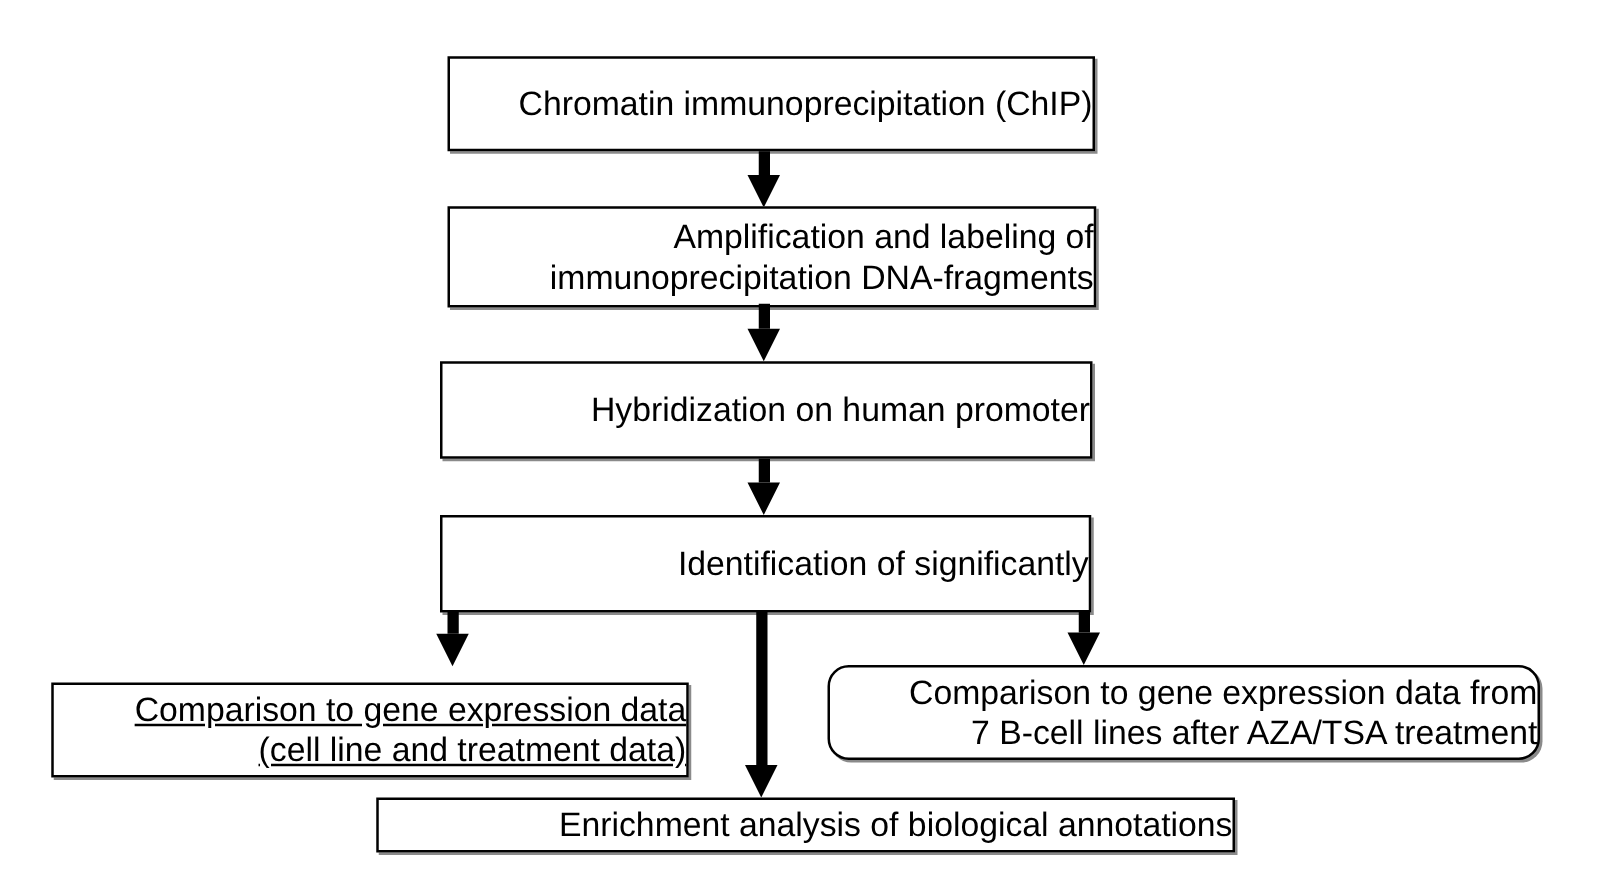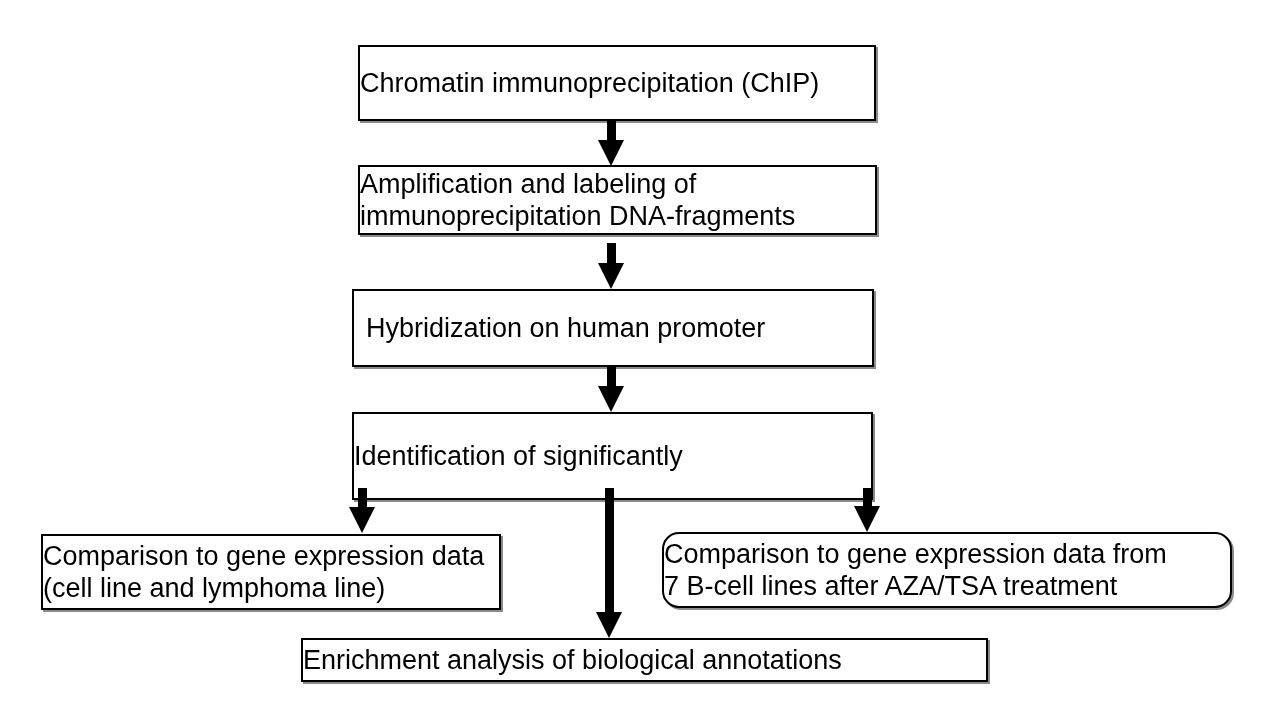--- a/index.html
+++ b/index.html
@@ -17,21 +17,21 @@
     color: #000000;
   }
   .box {
     position: absolute;
     box-sizing: border-box;
     background: #ffffff;
     border: 2px solid #000000;
     box-shadow: 2px 2px 0 #8a8a8a;
     display: flex;
     flex-direction: column;
-    align-items: flex-start;
+    align-items: flex-end;
     justify-content: center;
     text-align: center;
     font-size: 27px;
     line-height: 1.2;
     white-space: nowrap;
   }
   .arrow {
     position: absolute;
     display: flex;
     flex-direction: column;
@@ -58,61 +58,61 @@
 
   <div class="box" style="left:358px; top:45px; width:518px; height:76px;">
     <div>Chromatin immunoprecipitation (ChIP)</div>
   </div>
 
   <div class="arrow" style="left:598px; top:121px; height:45px;">
     <div class="stem"></div>
     <div class="head"></div>
   </div>
 
-  <div class="box" style="left:358px; top:165px; width:519px; height:70px;">
+  <div class="box" style="left:358px; top:165px; width:519px; height:81px;">
     <div>Amplification and labeling of</div>
     <div>immunoprecipitation DNA-fragments</div>
   </div>
 
   <div class="arrow" style="left:598px; top:243px; height:46px;">
     <div class="stem"></div>
     <div class="head"></div>
   </div>
 
   <div class="box" style="left:352px; top:289px; width:522px; height:78px;padding-left:12px;">
     <div>Hybridization on human promoter</div>
   </div>
 
   <div class="arrow" style="left:598px; top:367px; height:45px;">
     <div class="stem"></div>
     <div class="head"></div>
   </div>
 
-  <div class="box" style="left:352px; top:412px; width:521px; height:88px;">
+  <div class="box" style="left:352px; top:412px; width:521px; height:78px;">
     <div>Identification of significantly</div>
   </div>
 
   <div class="arrow" style="left:349px; top:488px; height:45px;">
     <div class="stem"></div>
     <div class="head"></div>
   </div>
 
   <div class="arrow" style="left:596px; top:488px; height:150px;">
     <div class="stem"></div>
     <div class="head"></div>
   </div>
 
   <div class="arrow" style="left:854px; top:488px; height:44px;">
     <div class="stem"></div>
     <div class="head"></div>
   </div>
 
-  <div class="box" style="left:41px; top:534px; width:460px; height:76px;">
+  <div class="box" style="left:41px; top:546px; width:510px; height:76px;text-decoration:underline;">
     <div>Comparison to gene expression data</div>
-    <div>(cell line and lymphoma line)</div>
+    <div>(cell line and treatment data)</div>
   </div>
 
   <div class="box" style="left:662px; top:532px; width:570px; height:76px;border-radius:17px;">
     <div>Comparison to gene expression data from</div>
     <div>7 B-cell lines after AZA/TSA treatment</div>
   </div>
 
   <div class="box" style="left:301px; top:638px; width:687px; height:44px;">
     <div>Enrichment analysis of biological annotations</div>
   </div>

